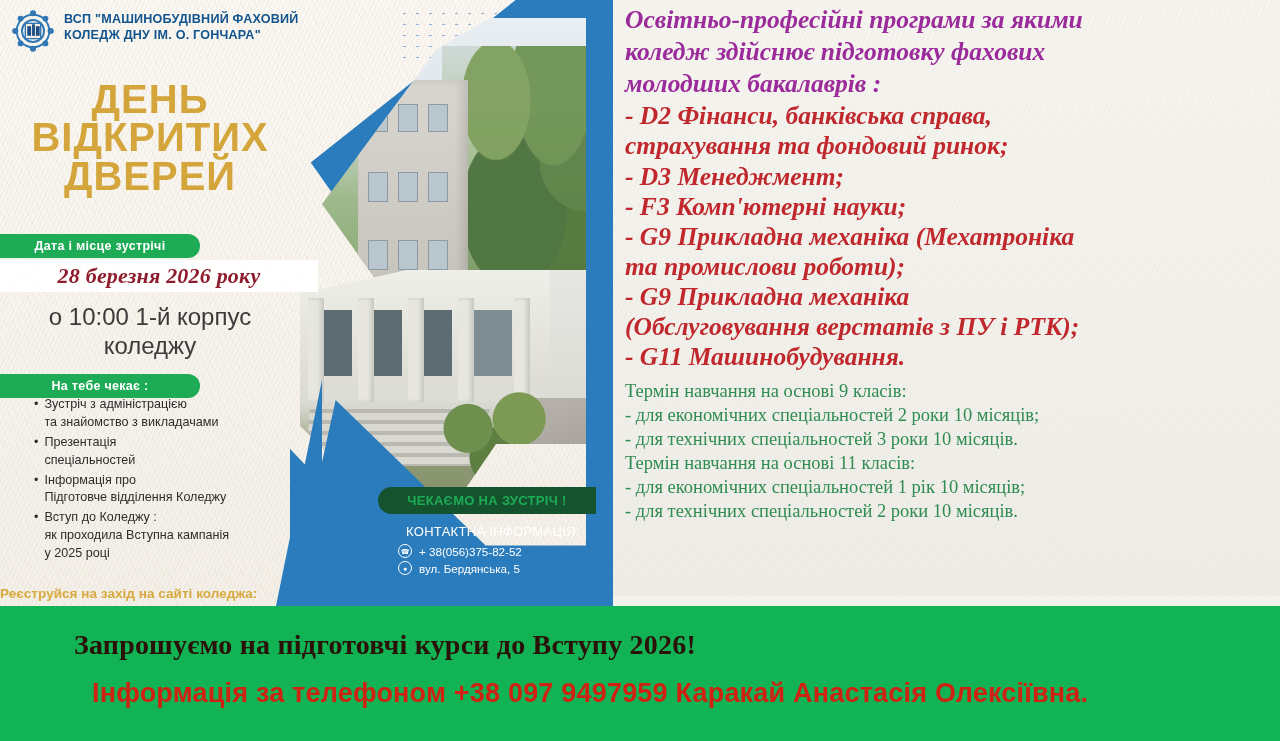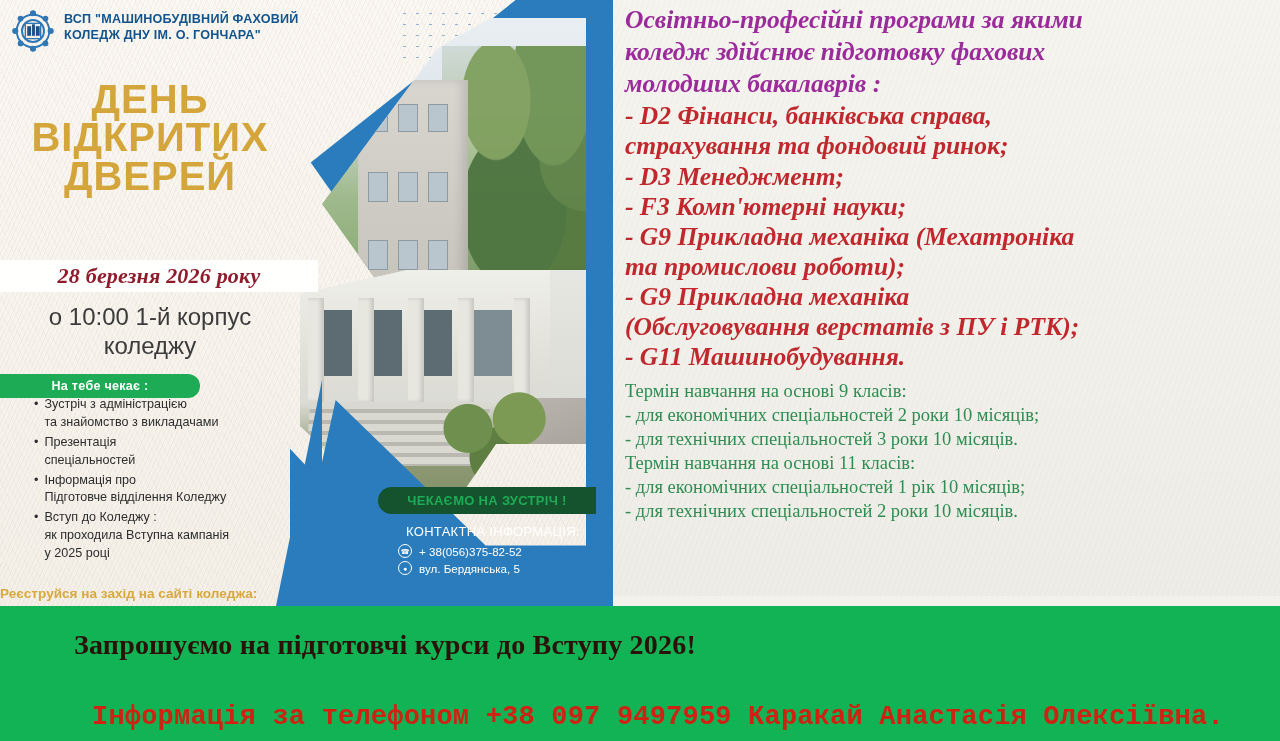--- a/index.html
+++ b/index.html
@@ -216,23 +216,22 @@
     position:absolute;left:0;top:606px;width:1280px;height:135px;background:#12b355;
   }
   #banner .bl1{
     position:absolute;left:42px;top:23px;
     color:#2a1208;font-family:"Liberation Serif", serif;font-weight:bold;font-size:28px;
     letter-spacing:.2px;
     margin-left:32px;
   }
   #banner .bl2{
     position:absolute;left:92px;top:72px;
-    color:#cf2213;font-family:Liberation Mono, monospace;font-weight:bold;font-size:27px;
+    color:#cf2213;font-family:Liberation Sans, sans-serif;font-weight:bold;font-size:27px;
     letter-spacing:.2px;
-    margin-top:24px;
   }
   
   #seam{position:absolute;left:613px;top:596px;width:667px;height:10px;background:#f2f1ec;}
 </style>
 </head>
 <body>
 
 <div id="stage">
 
   <div id="poster">
@@ -307,20 +306,21 @@
       <div id="college-name">ВСП "МАШИНОБУДІВНИЙ ФАХОВИЙ
 КОЛЕДЖ ДНУ ІМ. О. ГОНЧАРА"</div>
     </div>
 
     <div id="big-title">
       <span class="l1">ДЕНЬ</span>
       <span class="l2">ВІДКРИТИХ</span>
       <span class="l3">ДВЕРЕЙ</span>
     </div>
 
+    <div class="pill" id="pill-date">Дата і місце зустрічі</div>
     <div id="date-line">28 березня 2026 року</div>
     <div id="time-line">о 10:00
 1-й корпус коледжу</div>
 
     <div class="pill" id="pill-wait">На тебе чекає :</div>
 
     <div id="bullets">
       <div class="b">
         <span class="dot">•</span>
         <span class="txt">Зустріч з адміністрацією

